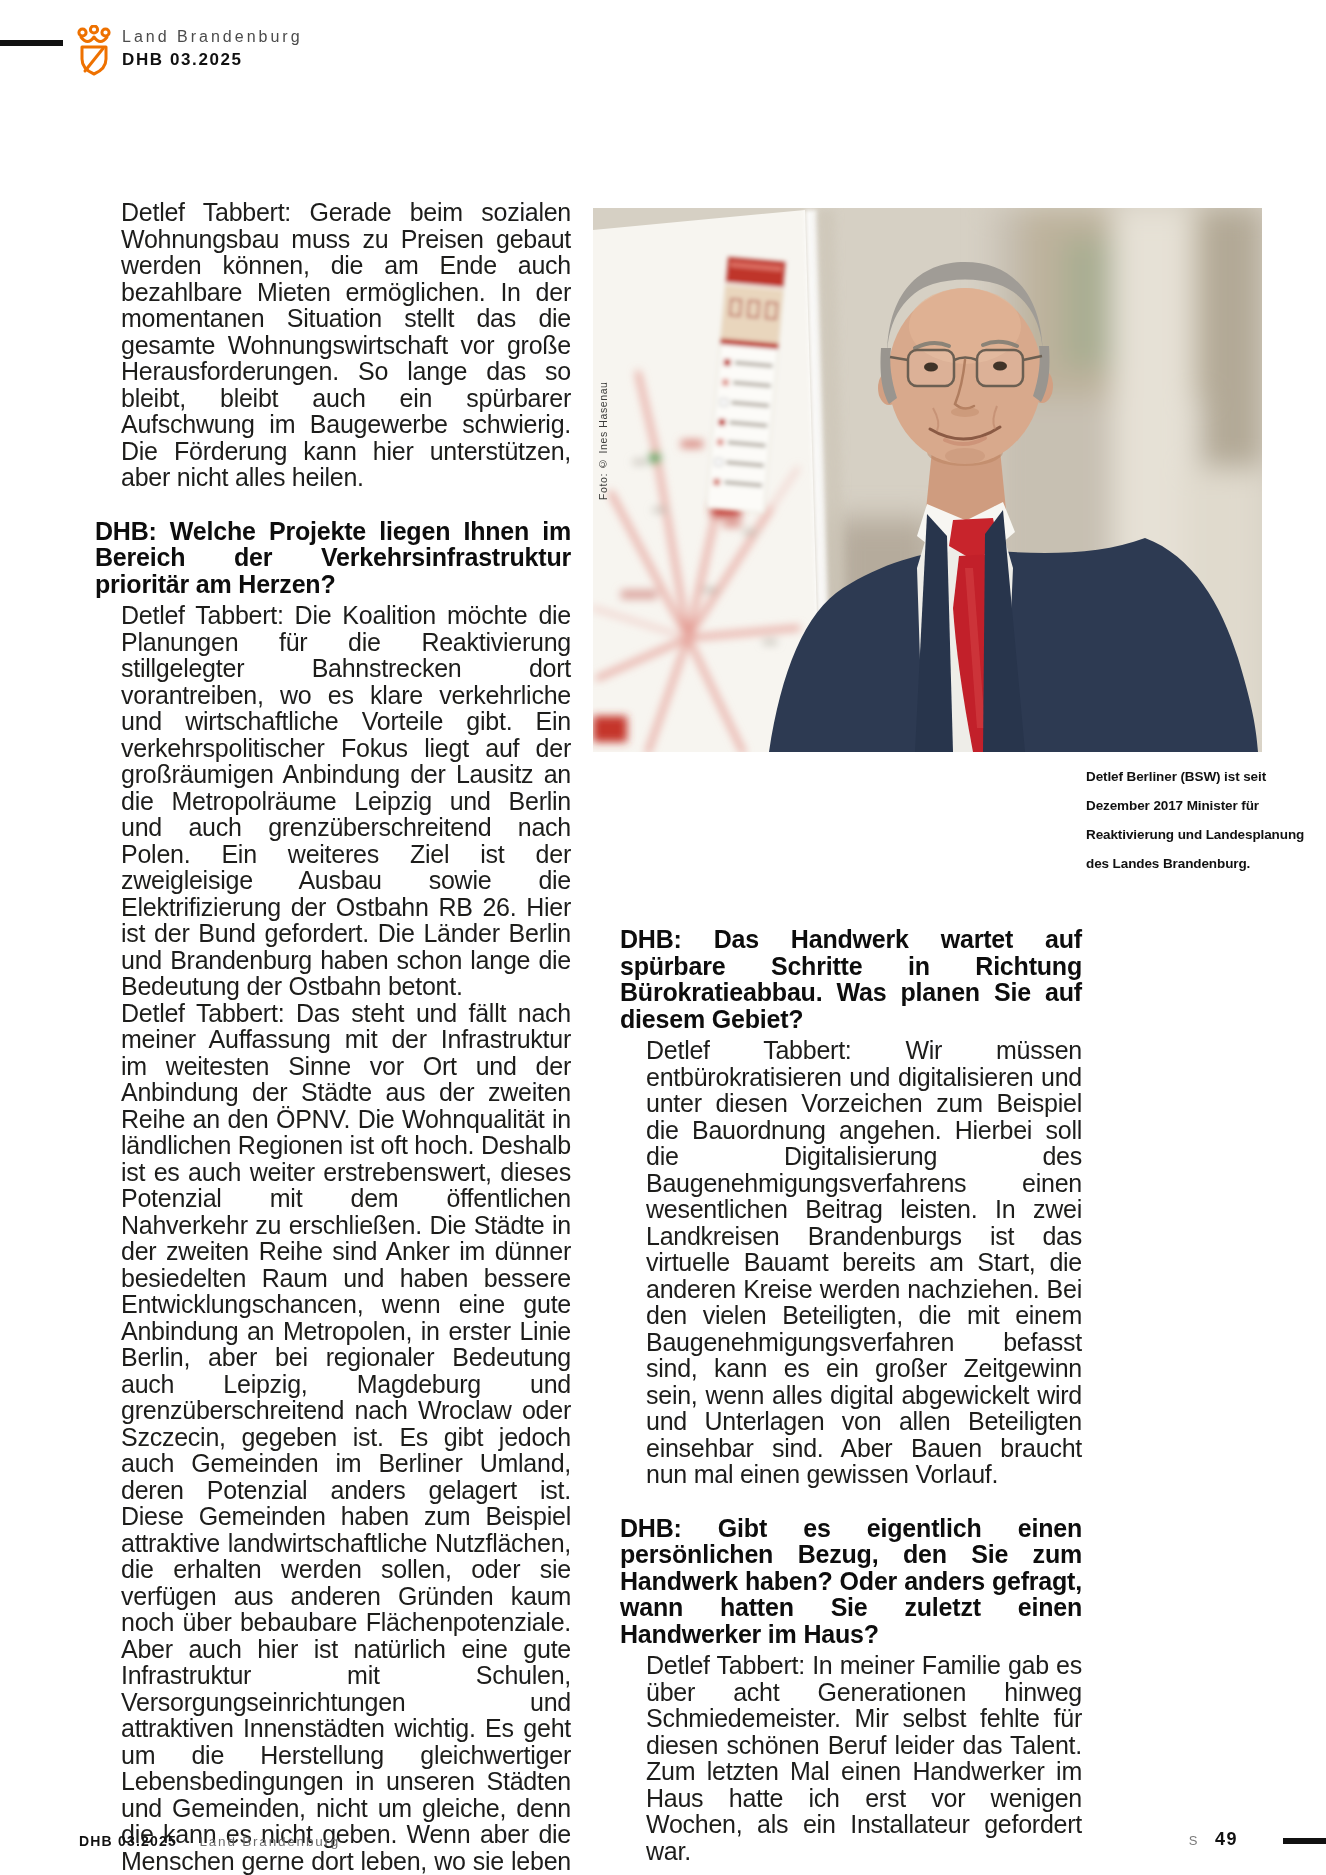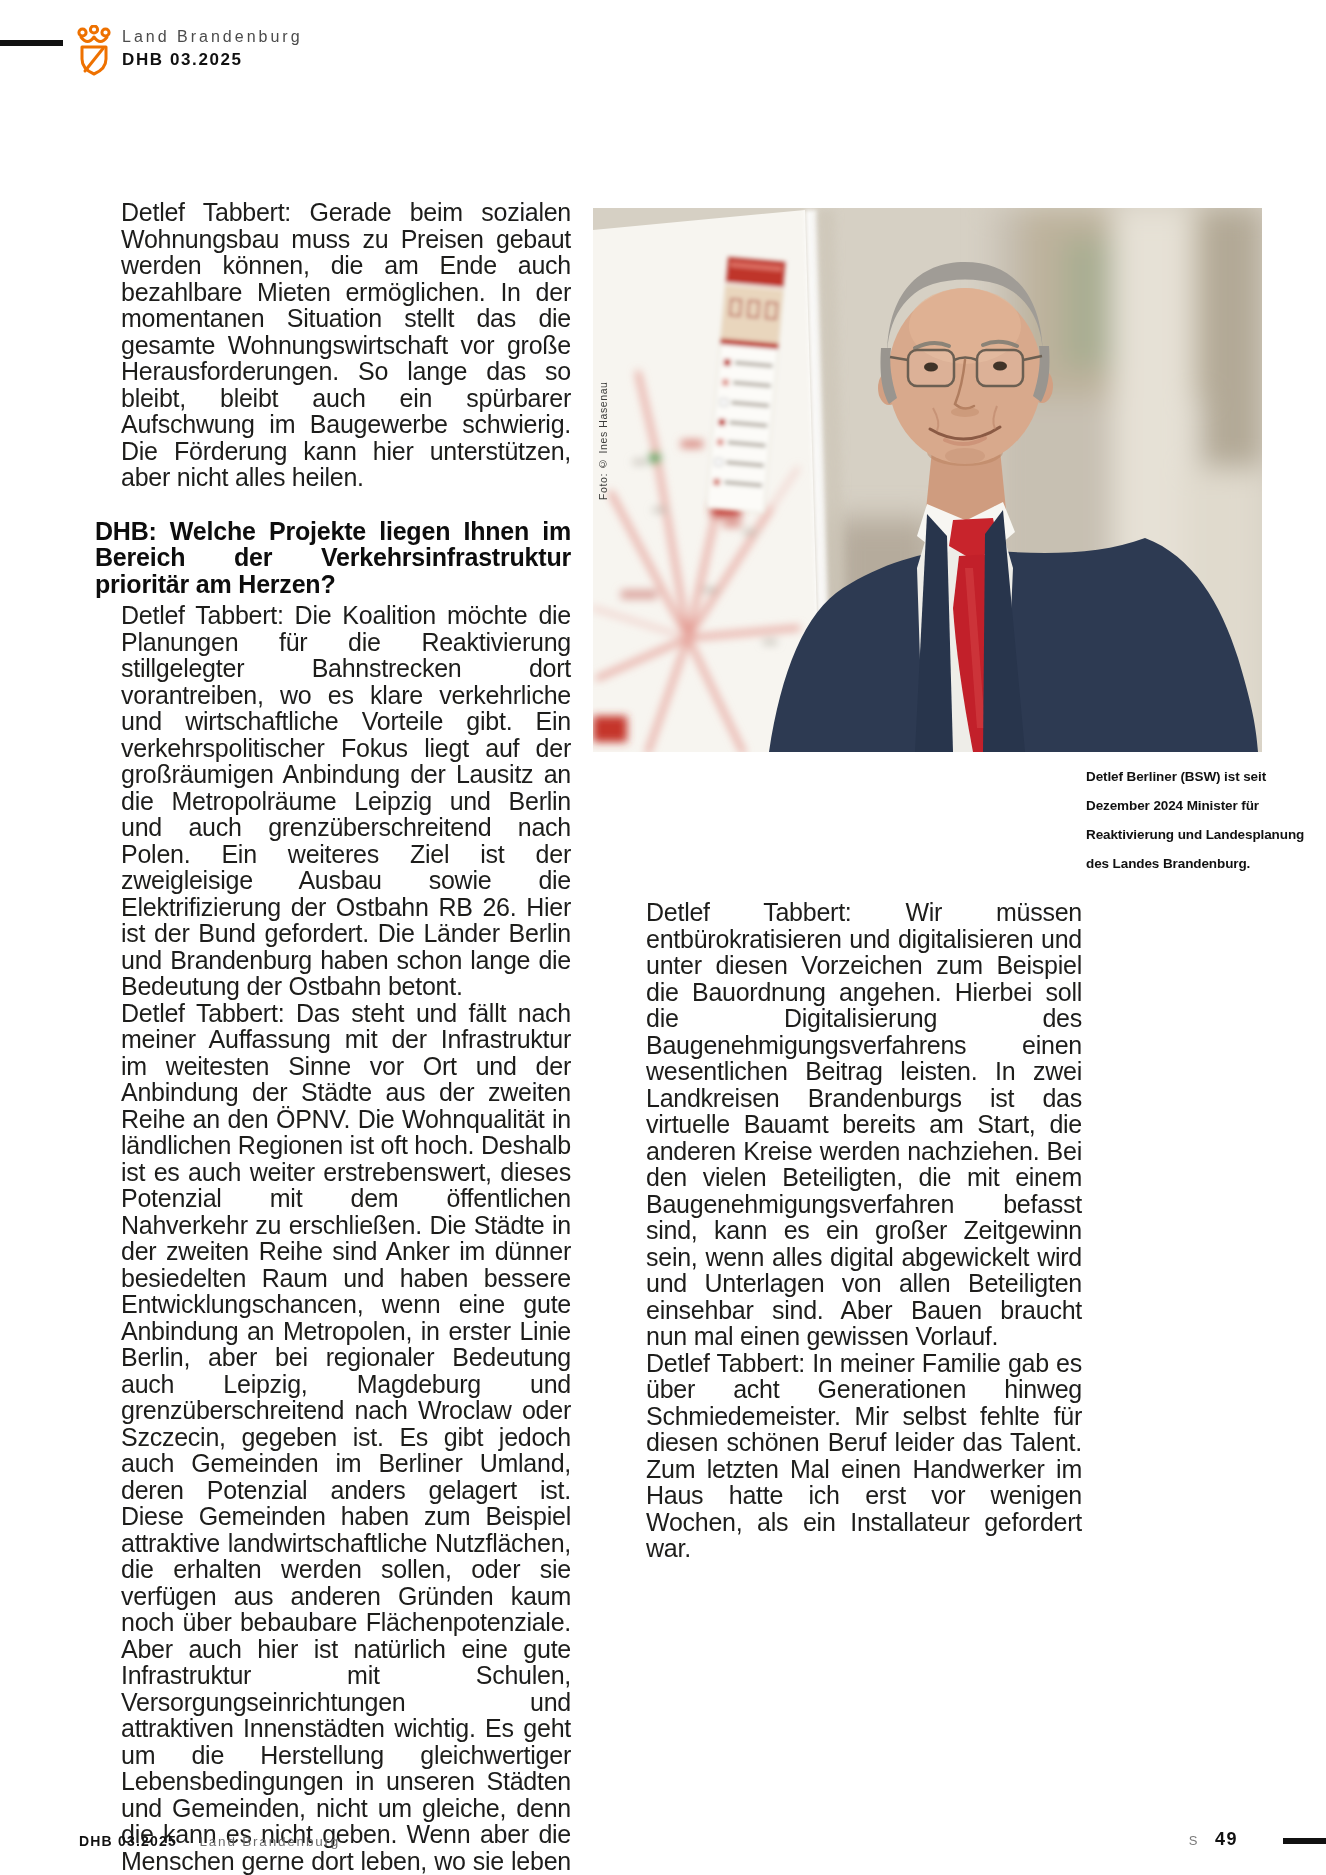--- a/index.html
+++ b/index.html
@@ -203,34 +203,36 @@
       <path d="M340,200 Q348,214 344,223" stroke="#c08a6d" stroke-width="2" fill="none" opacity="0.7"></path>
       <path d="M404,198 Q398,212 402,221" stroke="#c08a6d" stroke-width="2" fill="none" opacity="0.7"></path>
       <ellipse cx="372" cy="248" rx="20" ry="8" fill="#c08a6d" opacity="0.35"></ellipse>
     </g>
   </svg>
   <div class="photo-credit">Foto: © Ines Hasenau</div>
 </div>
 
 <div class="caption">
   <span>Detlef Berliner (BSW) ist seit</span>
-  <span>Dezember 2024 Minister für</span>
+  <span>Dezember 2017 Minister für</span>
   <span>Reaktivierung und Landesplanung</span>
   <span>des Landes Brandenburg.</span>
 </div>
 
 <div class="col col-left">
   <p class="answer">Detlef Tabbert: Gerade beim sozialen Wohnungsbau muss zu Preisen gebaut werden können, die am Ende auch bezahlbare Mieten ermöglichen. In der momentanen Situation stellt das die gesamte Wohnungswirtschaft vor große Herausforderungen. So lange das so bleibt, bleibt auch ein spürbarer Aufschwung im Baugewerbe schwierig. Die Förderung kann hier unterstützen, aber nicht alles heilen.</p>
   <p class="question">DHB: Welche Projekte liegen Ihnen im Bereich der Verkehrsinfrastruktur prioritär am Herzen?</p>
   <p class="answer">Detlef Tabbert: Die Koalition möchte die Planungen für die Reaktivierung stillgelegter Bahnstrecken dort vorantreiben, wo es klare verkehrliche und wirtschaftliche Vorteile gibt. Ein verkehrspolitischer Fokus liegt auf der großräumigen Anbindung der Lausitz an die Metropolräume Leipzig und Berlin und auch grenzüberschreitend nach Polen. Ein weiteres Ziel ist der zweigleisige Ausbau sowie die Elektrifizierung der Ostbahn RB 26. Hier ist der Bund gefordert. Die Länder Berlin und Brandenburg haben schon lange die Bedeutung der Ostbahn betont.</p>
   <p class="answer">Detlef Tabbert: Das steht und fällt nach meiner Auffassung mit der Infrastruktur im weitesten Sinne vor Ort und der Anbindung der Städte aus der zweiten Reihe an den ÖPNV. Die Wohnqualität in ländlichen Regionen ist oft hoch. Deshalb ist es auch weiter erstrebenswert, dieses Potenzial mit dem öffentlichen Nahverkehr zu erschließen. Die Städte in der zweiten Reihe sind Anker im dünner besiedelten Raum und haben bessere Entwicklungschancen, wenn eine gute Anbindung an Metropolen, in erster Linie Berlin, aber bei regionaler Bedeutung auch Leipzig, Magdeburg und grenzüberschreitend nach Wroclaw oder Szczecin, gegeben ist. Es gibt jedoch auch Gemeinden im Berliner Umland, deren Potenzial anders gelagert ist. Diese Gemeinden haben zum Beispiel attraktive landwirtschaftliche Nutzflächen, die erhalten werden sollen, oder sie verfügen aus anderen Gründen kaum noch über bebaubare Flächenpotenziale. Aber auch hier ist natürlich eine gute Infrastruktur mit Schulen, Versorgungseinrichtungen und attraktiven Innenstädten wichtig. Es geht um die Herstellung gleichwertiger Lebensbedingungen in unseren Städten und Gemeinden, nicht um gleiche, denn die kann es nicht geben. Wenn aber die Menschen gerne dort leben, wo sie leben und über</p>
 </div>
 
 <div class="col col-right">
+  <p class="question">DHB: Das Handwerk wartet auf spürbare Schritte in Richtung Bürokratieabbau. Was planen Sie auf diesem Gebiet?</p>
   <p class="answer">Detlef Tabbert: Wir müssen entbürokratisieren und digitalisieren und unter diesen Vorzeichen zum Beispiel die Bauordnung angehen. Hierbei soll die Digitalisierung des Baugenehmigungsverfahrens einen wesentlichen Beitrag leisten. In zwei Landkreisen Brandenburgs ist das virtuelle Bauamt bereits am Start, die anderen Kreise werden nachziehen. Bei den vielen Beteiligten, die mit einem Baugenehmigungsverfahren befasst sind, kann es ein großer Zeitgewinn sein, wenn alles digital abgewickelt wird und Unterlagen von allen Beteiligten einsehbar sind. Aber Bauen braucht nun mal einen gewissen Vorlauf.</p>
+  <p class="question">DHB: Gibt es eigentlich einen persönlichen Bezug, den Sie zum Handwerk haben? Oder anders gefragt, wann hatten Sie zuletzt einen Handwerker im Haus?</p>
   <p class="answer">Detlef Tabbert: In meiner Familie gab es über acht Generationen hinweg Schmiedemeister. Mir selbst fehlte für diesen schönen Beruf leider das Talent. Zum letzten Mal einen Handwerker im Haus hatte ich erst vor wenigen Wochen, als ein Installateur gefordert war.</p>
 </div>
 
 <div class="footer-left">
   <span class="footer-issue">DHB 03.2025</span>
   <span class="footer-brand">Land Brandenburg</span>
 </div>
 <div class="footer-right">
   <span class="page-prefix">S</span>
   <span class="page-number">49</span>

